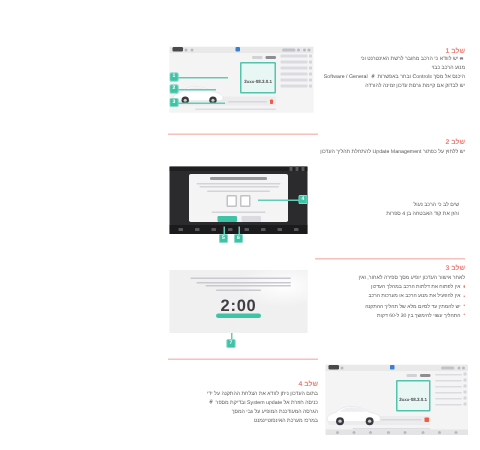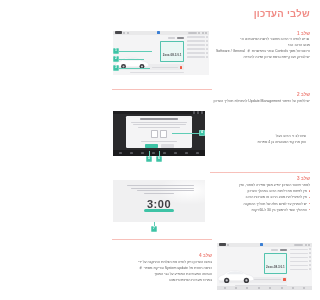--- a/index.html
+++ b/index.html
@@ -157,21 +157,20 @@
   .cd-glow{
     position:absolute;top:-10%;right:-18%;width:70%;height:70%;
     background:radial-gradient(ellipse at center,#ffffff 0%,rgba(255,255,255,0) 70%);
   }
 </style>
 </head>
 <body>
 
 <div class="page">
 
-  <div class="page-title">שלבי העדכון</div>
 
   <div class="step-title" style="position:absolute;top:31px;right:10px;">שלב 1</div>
 
   <div class="step-text" style="position:absolute;top:36px;right:10px;left:104px;">
     <span class="line">
       <svg class="inline-ic" viewBox="0 0 24 24">
         <path d="M4 15h16v3h-3v1.5h-2V18H9v1.5H7V18H4v-3zm1-5h14l1.6 4H3.4L5 10z" fill="#5b5b5b"></path>
       </svg><span>יש לוודא כי הרכב מחובר לרשת האינטרנט וכי</span>
     </span>
     <span class="line">מנוע הרכב כבוי</span>
@@ -333,21 +332,21 @@
 
   <div class="shot" style="top:180px;left:6px;width:92px;height:42px;">
     <div class="cdown">
       <div class="cd-glow"></div>
       <div class="cd-note">
         <div class="l" style="width:96%;"></div>
         <div class="l" style="width:90%;"></div>
         <div class="l" style="width:82%;"></div>
         <div class="l" style="width:44%;margin:2px auto 0 auto;"></div>
       </div>
-      <div class="cd-time">3:00</div>
+      <div class="cd-time">2:00</div>
       <div class="cd-bar"></div>
     </div>
   </div>
   <div class="lead v" style="left:47px;top:222px;height:5px;"></div>
   <div class="callout" style="left:44px;top:226px;">7</div>
 
   <div class="sep" style="top:239px;right:108px;width:100px;"></div>
 
   <div class="step-title" style="position:absolute;top:253px;right:108px;">שלב 4</div>
   <div class="step-text" style="position:absolute;top:259px;right:108px;left:6px;">

